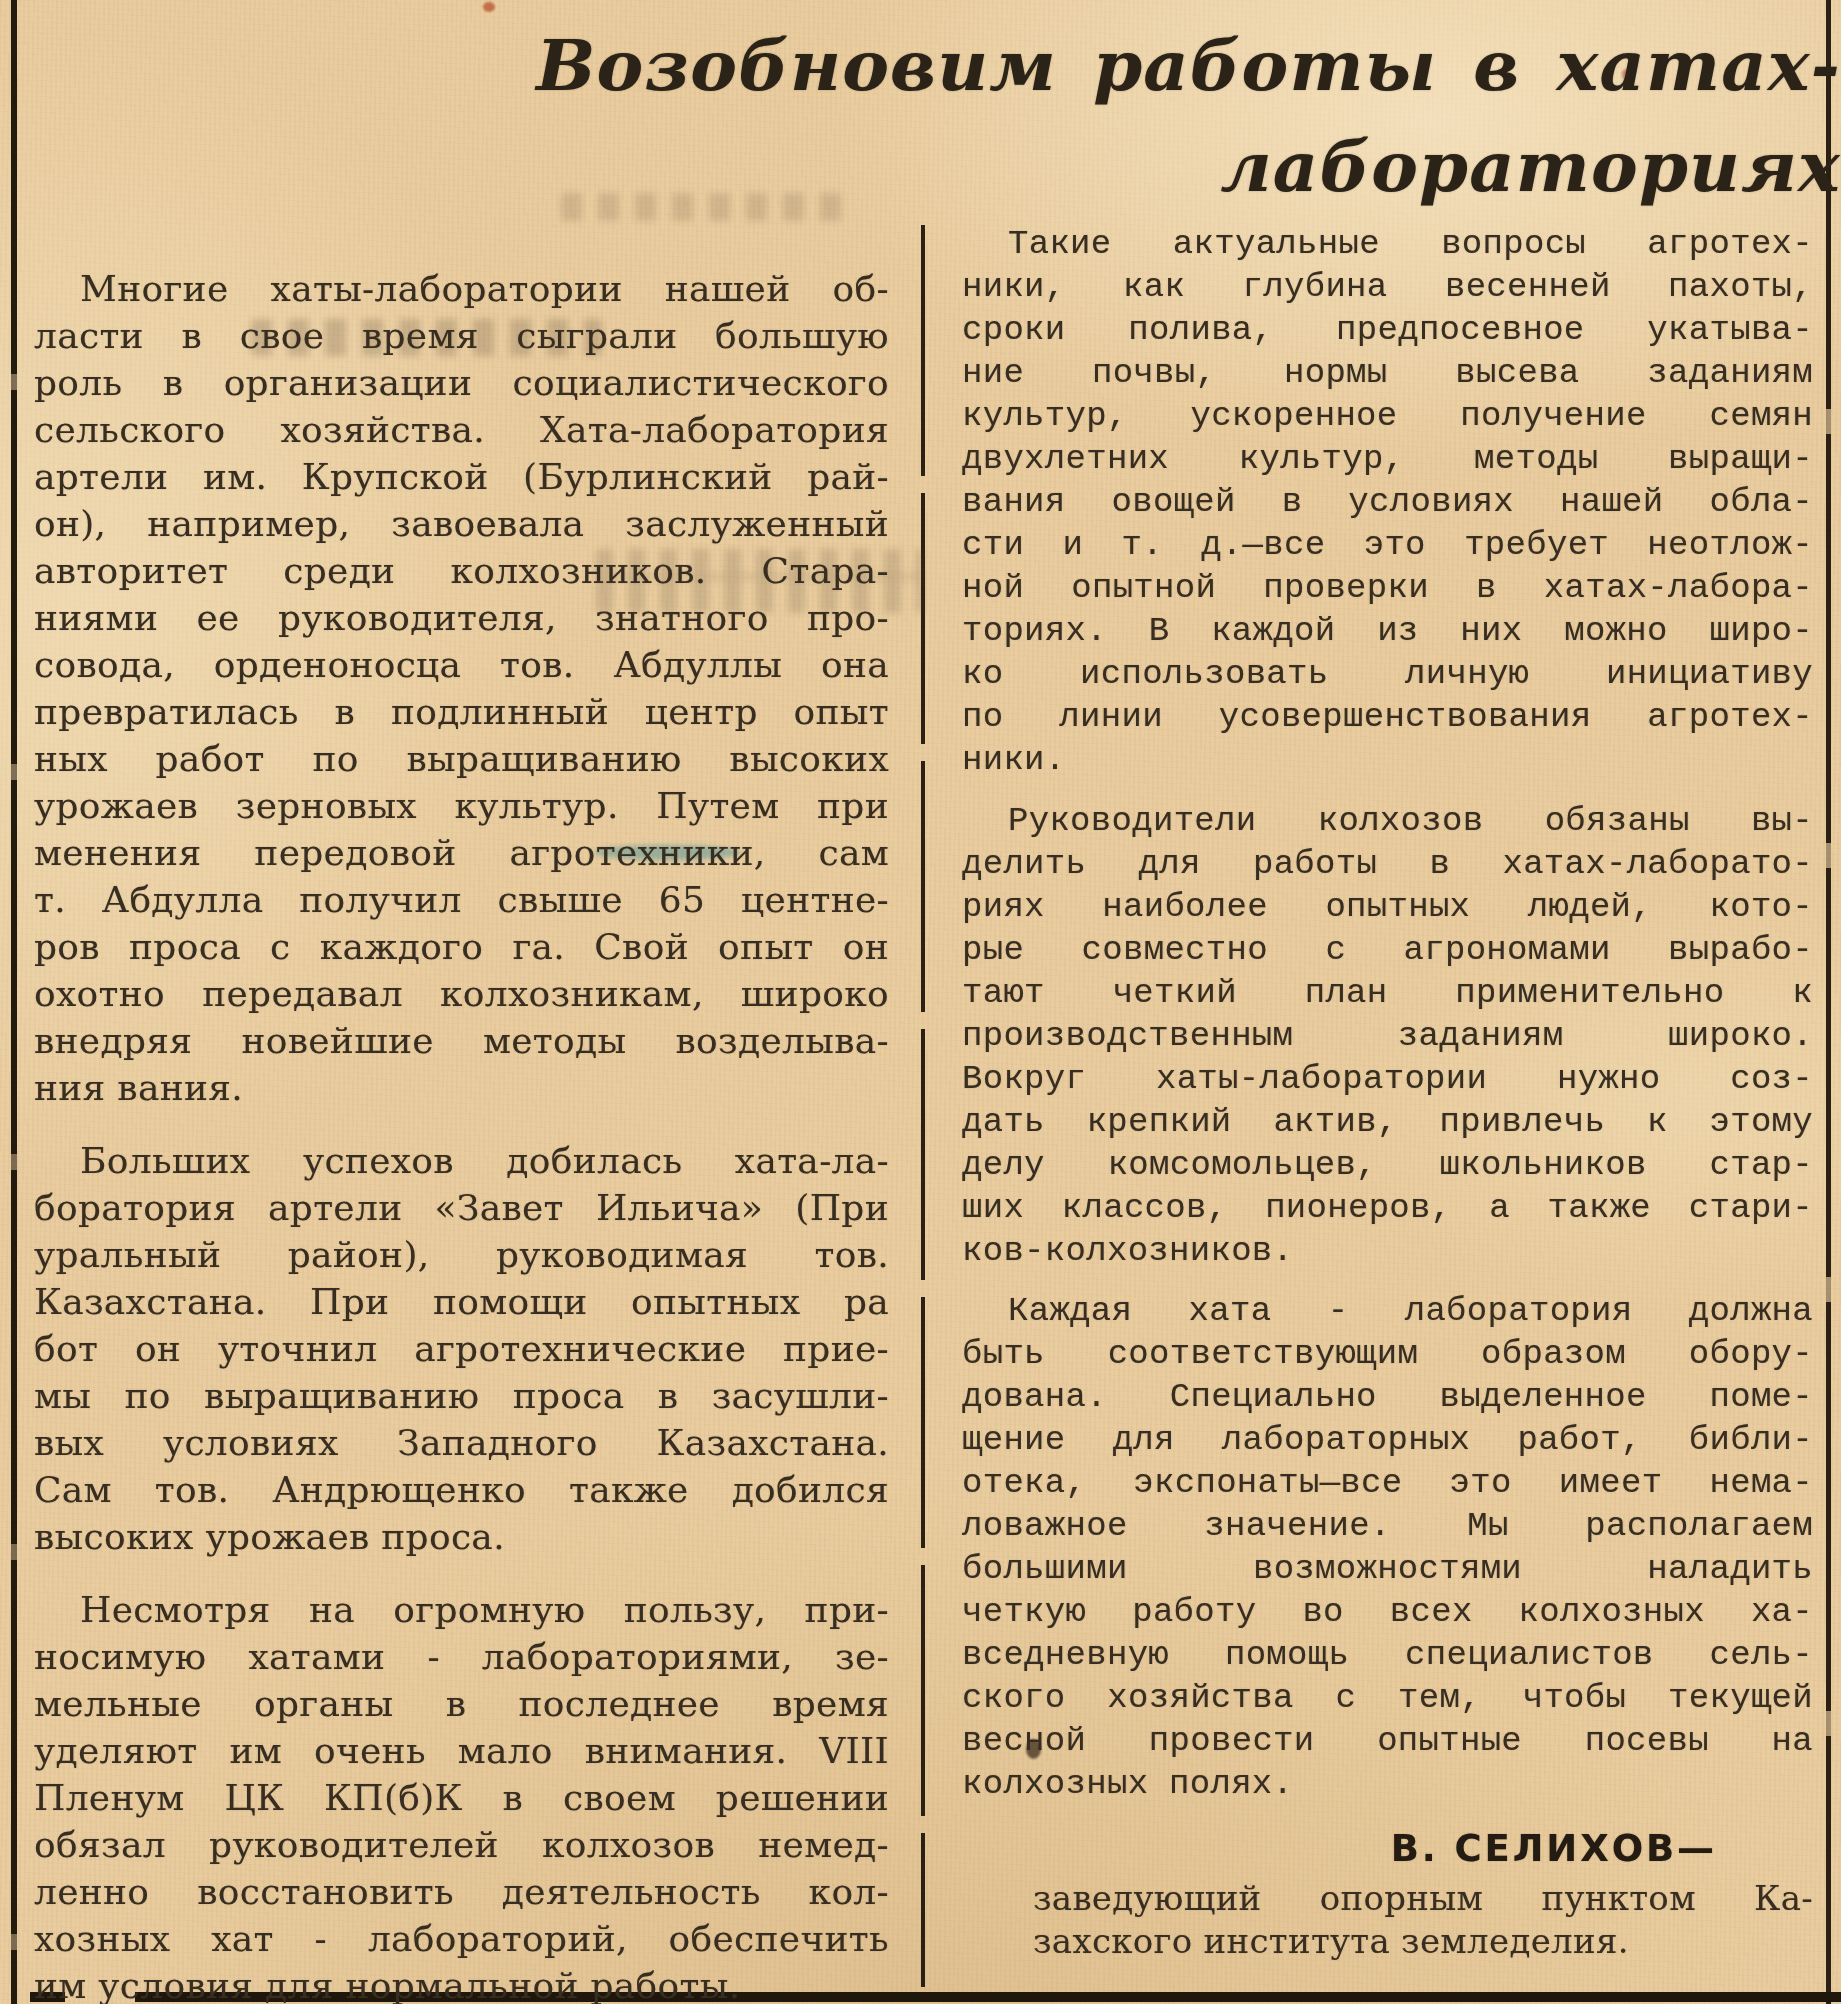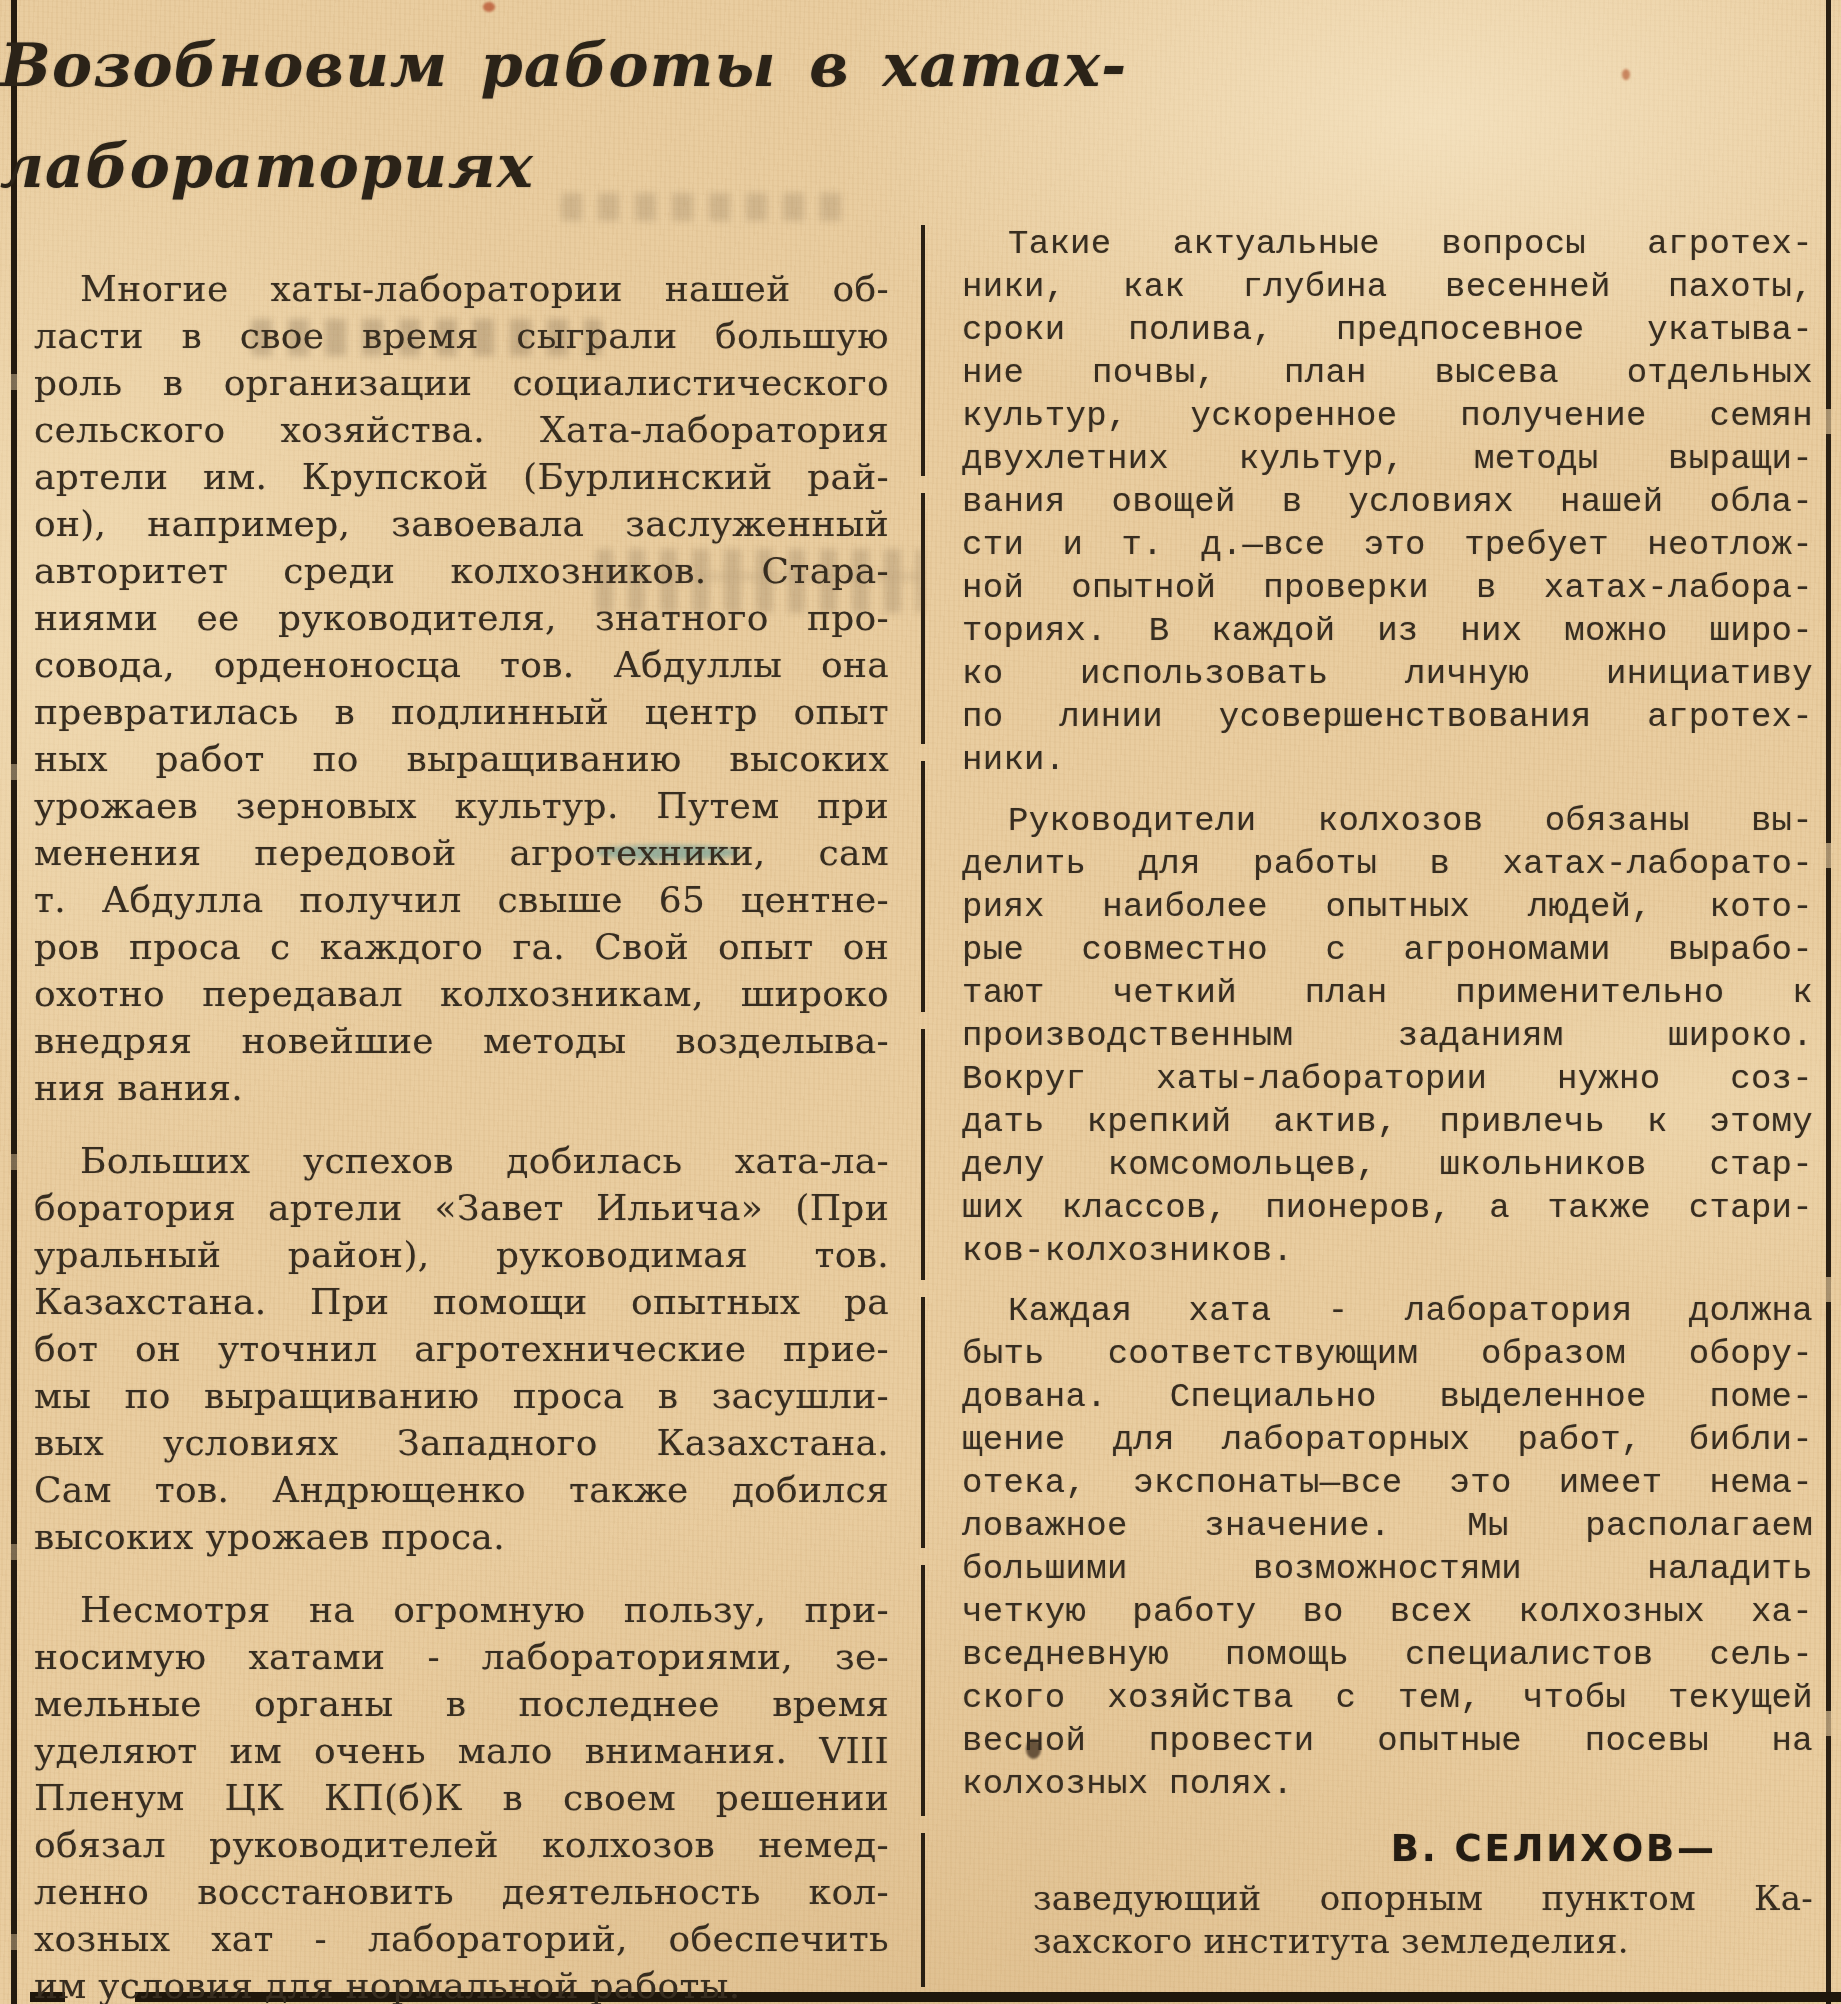--- a/index.html
+++ b/index.html
@@ -37,23 +37,23 @@
     background: repeating-linear-gradient(180deg, #2a2014 0 251px, transparent 251px 268px);
   }
   .bottom-bar {
     position: absolute; left: 30px; bottom: 3.5px; height: 9.4px; width: 1811px;
     background: linear-gradient(90deg, #1f170c 0 35px, transparent 35px 105px, #1f170c 105px 100%);
   }
 
   
   .title {
     position: absolute; top: 15px; left: 0; width: 1841px;
-    text-align: left;
+    text-align: right;
     font-style: italic; font-weight: 700;
-    font-size: 60px; line-height: 101px;
+    font-size: 70px; line-height: 101px;
     letter-spacing: 1.2px; word-spacing: 10.5px;
     color: #2b2318;
     text-shadow: 0 0 1.8px rgba(43,35,24,.35);
   }
 
   
   .col {
     position: absolute; top: 223px;
     text-shadow: 0 0 1.2px rgba(55,45,32,.3);
     letter-spacing: 0.3px;
@@ -171,21 +171,21 @@
       <div class="line last">им условия для нормальной работы.</div>
     </div>
   </div>
 
 <div class="col" id="col2">
   <div>
       <div class="para">
         <div class="line first">Такие актуальные вопросы агротех-</div>
         <div class="line">ники, как глубина весенней пахоты,</div>
         <div class="line">сроки полива, предпосевное укатыва-</div>
-        <div class="line">ние почвы, план высева отдельных</div>
+        <div class="line">ние почвы, нормы высева заданиям</div>
         <div class="line">культур, ускоренное получение семян</div>
         <div class="line">двухлетних культур, методы выращи-</div>
         <div class="line">вания овощей в условиях нашей обла-</div>
         <div class="line">сти и т. д.—все это требует неотлож-</div>
         <div class="line">ной опытной проверки в хатах-лабора-</div>
         <div class="line">ториях. В каждой из них можно широ-</div>
         <div class="line">ко использовать личную инициативу</div>
         <div class="line">по линии усовершенствования агротех-</div>
         <div class="line last">ники.</div>
       </div>

